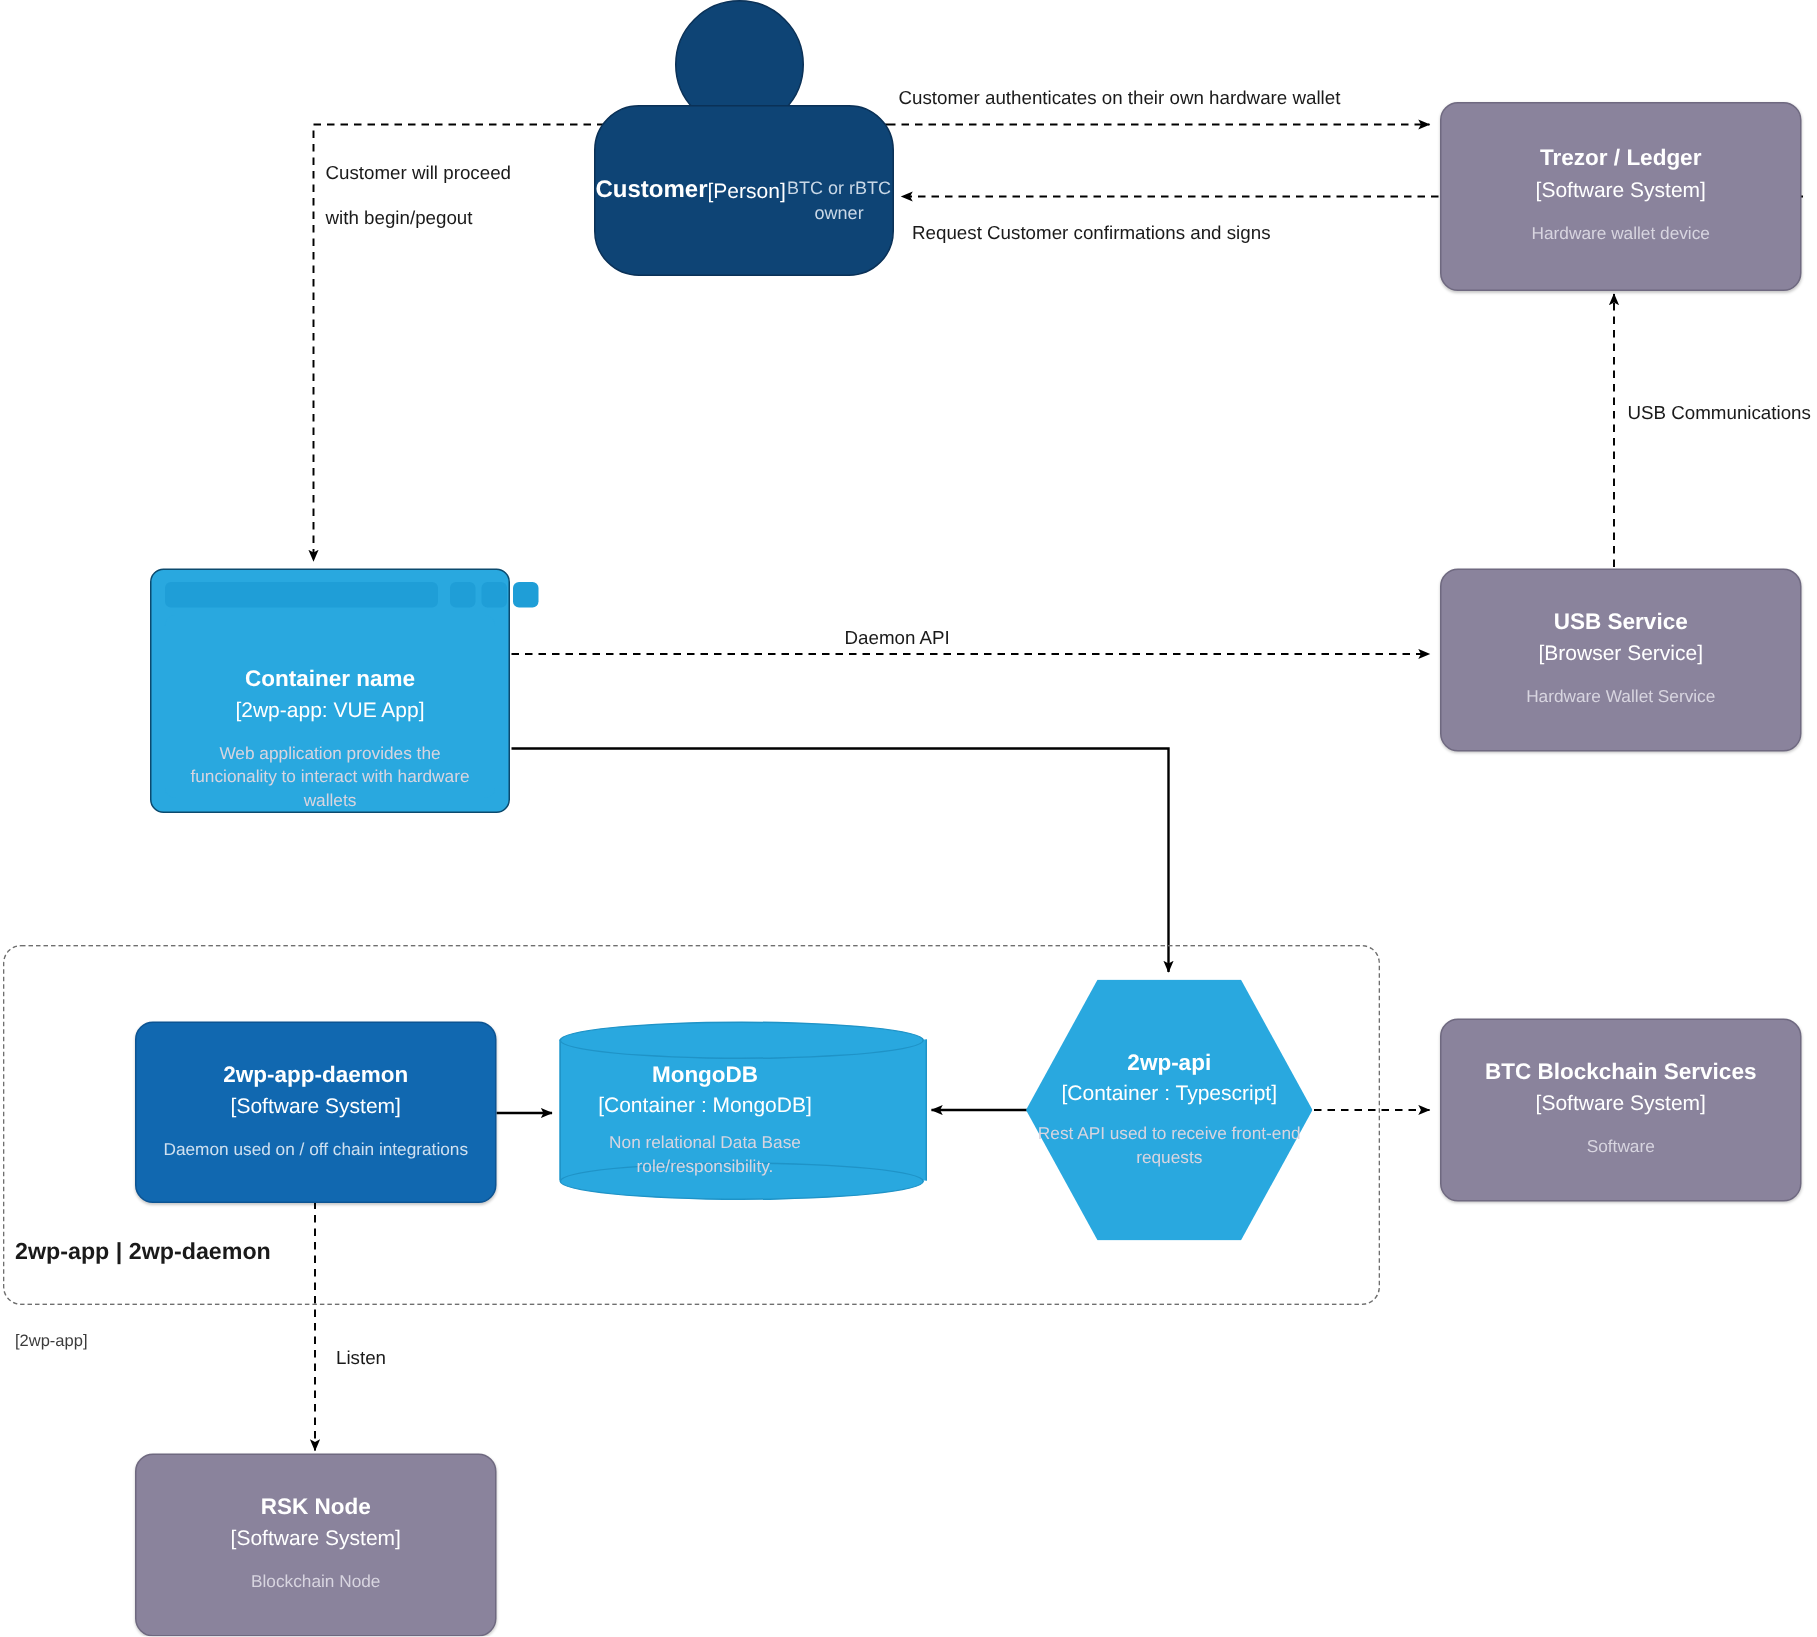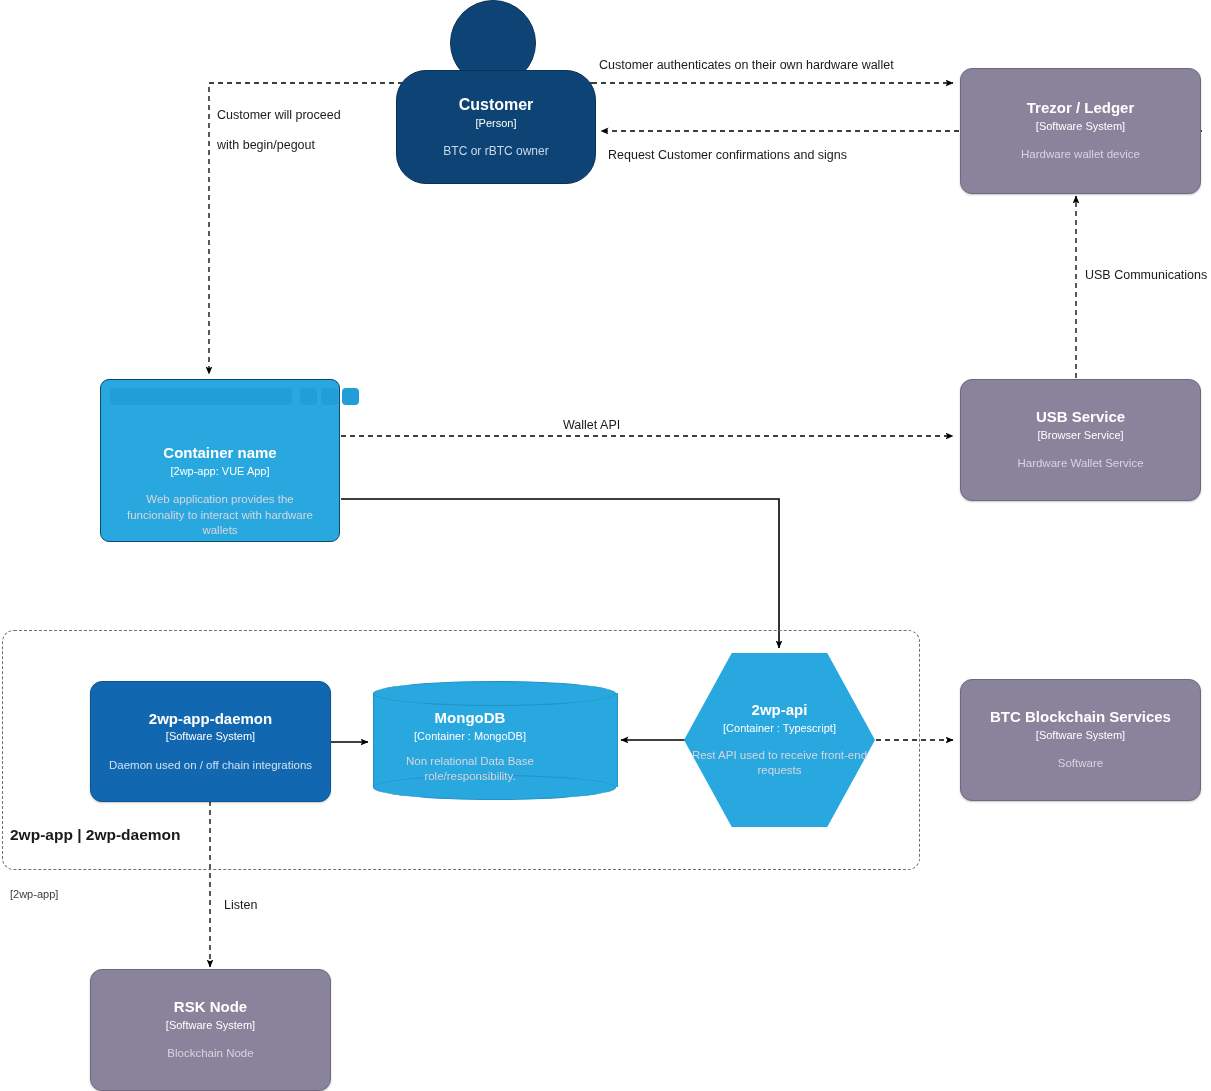--- a/index.html
+++ b/index.html
@@ -11,30 +11,30 @@
 
   .node{position:absolute;box-sizing:border-box;display:flex;flex-direction:column;
         align-items:center;justify-content:center;text-align:center;}
 
   .sysbox{background:#8a839c;border:1px solid #6f6980;border-radius:12px;
           box-shadow:0 1px 2px rgba(0,0,0,.22);}
   .dblue{background:#1168b0;border:1px solid #0c5493;border-radius:12px;
          box-shadow:0 1px 2px rgba(0,0,0,.22);}
 
   .n-title{font-weight:bold;font-size:15px;color:#ffffff;line-height:1.25;}
-  .n-sub{font-size:11px;color:#ffffff;line-height:1.3;margin-top:1px;}
+  .n-sub{font-size:14px;color:#ffffff;line-height:1.3;margin-top:1px;}
   .n-desc{font-size:11.5px;color:#d8d5e0;line-height:1.35;margin-top:14px;max-width:86%;}
   .dblue .n-desc{color:#cfe0f0;}
 
   
   #customer-node{left:396px;top:0px;width:198px;height:182px;}
   #customer-head{position:absolute;left:54px;top:0px;width:84px;height:84px;border-radius:50%;
                  background:#0e4475;border:1px solid #0a3157;}
   #customer-body{position:absolute;left:0px;top:70px;width:198px;height:112px;border-radius:30px;
-                 background:#0e4475;border:1px solid #0a3157;display:flex;flex-direction:column;
+                 background:#0e4475;border:1px solid #0a3157;display:flex;flex-direction:row;
                  align-items:center;justify-content:center;}
   #customer-body .n-title{font-size:16px;}
   #customer-body .n-desc{color:#c9d8e7;margin-top:13px;font-size:12px;}
 
   
   #vueapp-node{left:100px;top:379px;width:240px;height:163px;}
   .browser{position:absolute;inset:0;background:#29a8df;border:1px solid #0c4a6e;border-radius:9px;}
   .browser-bar{position:absolute;left:9px;right:9px;top:8px;height:17px;}
   .browser-url{position:absolute;left:0;top:0;width:182px;height:17px;background:#1f9ed7;border-radius:4px;}
   .browser-dot{position:absolute;top:0;width:17px;height:17px;background:#1f9ed7;border-radius:4px;}
@@ -106,21 +106,21 @@
   <div class="edge-label" style="left:599px;top:56px;">Customer authenticates on their own hardware wallet</div>
 
   <div class="edge-label" style="left:608px;top:146px;">Request Customer confirmations and signs</div>
 
   <div class="edge-label" style="left:217px;top:106px;">Customer will proceed</div>
 
   <div class="edge-label" style="left:217px;top:136px;">with begin/pegout</div>
 
   <div class="edge-label" style="left:1085px;top:266px;">USB Communications</div>
 
-  <div class="edge-label" style="left:563px;top:416px;">Wallet API</div>
+  <div class="edge-label" style="left:563px;top:416px;">Daemon API</div>
 
   <div class="edge-label" style="left:224px;top:896px;">Listen</div>
 
   <div id="boundary"></div>
   <div id="boundary-title">2wp-app | 2wp-daemon</div>
   <div id="boundary-sub">[2wp-app]</div>
 
   <div class="node" id="customer-node">
     <div id="customer-head"></div>
     <div id="customer-body">

